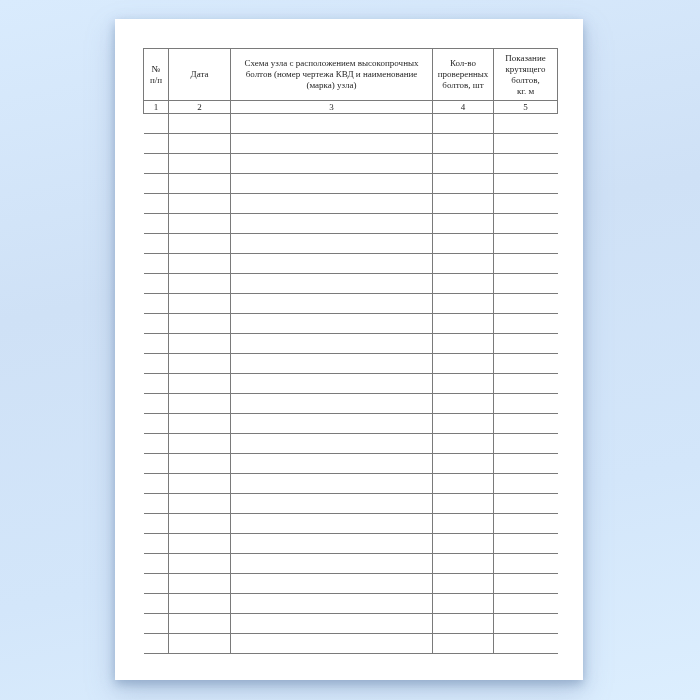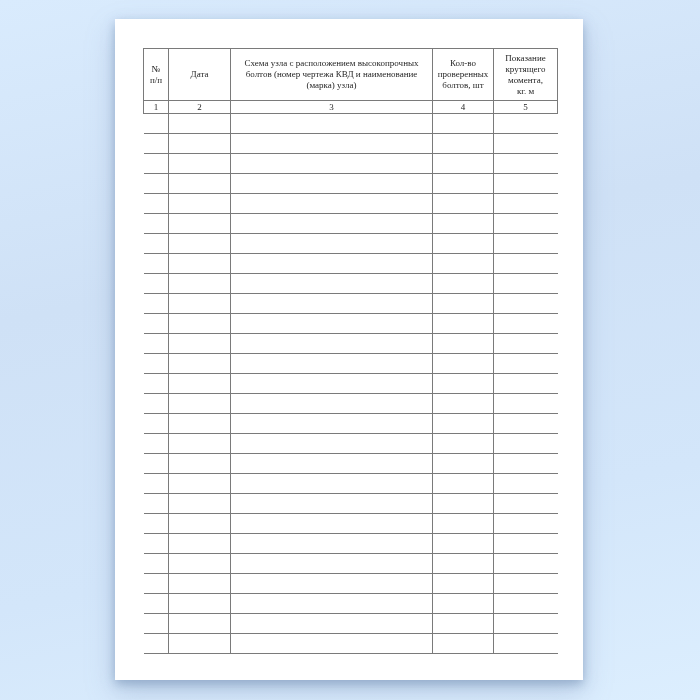--- a/index.html
+++ b/index.html
@@ -86,21 +86,21 @@
 п/п</th>
           <th>Дата</th>
           <th>Схема узла с расположением высокопрочных
 болтов (номер чертежа КВД и наименование
 (марка) узла)</th>
           <th>Кол-во
 проверенных
 болтов, шт</th>
           <th>Показание
 крутящего
-момента,
+болтов,
 кг. м</th>
         </tr>
         <tr class="index-row">
           <td>1</td>
           <td>2</td>
           <td>3</td>
           <td>4</td>
           <td>5</td>
         </tr>
       </thead>

